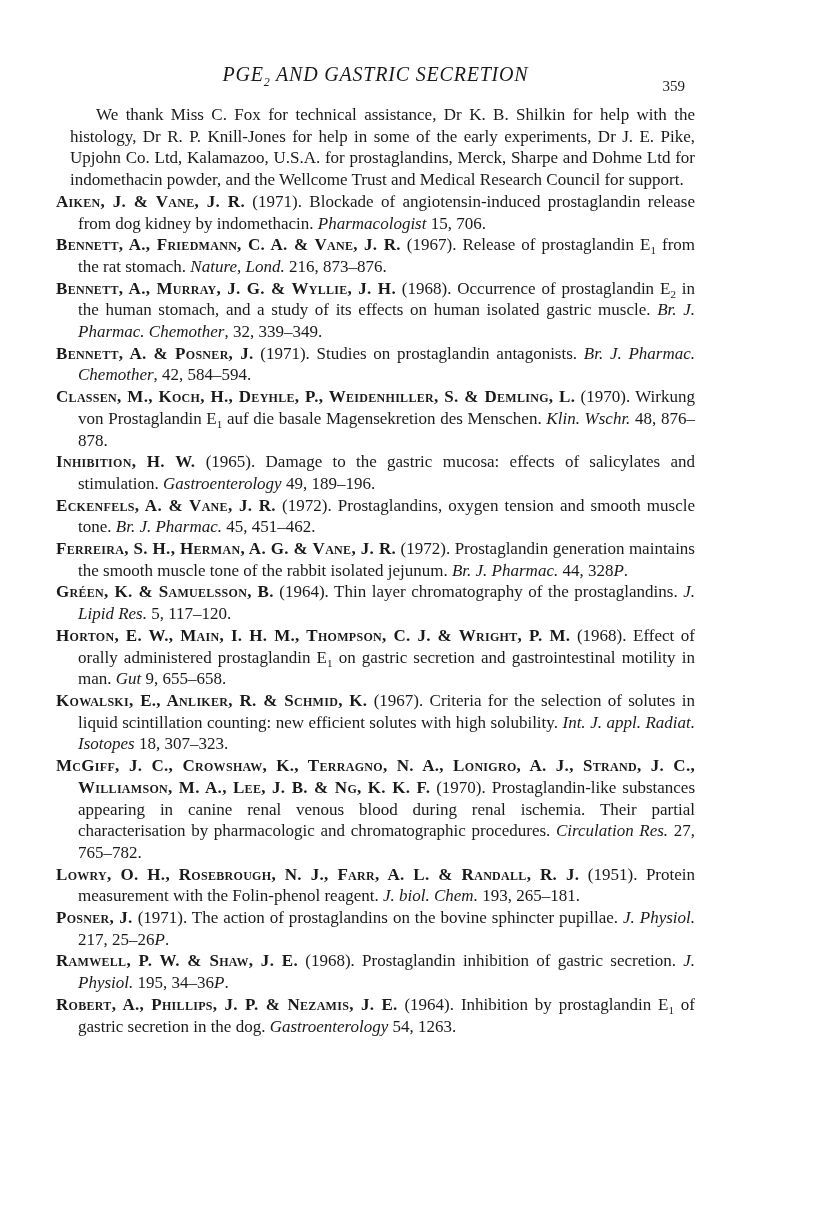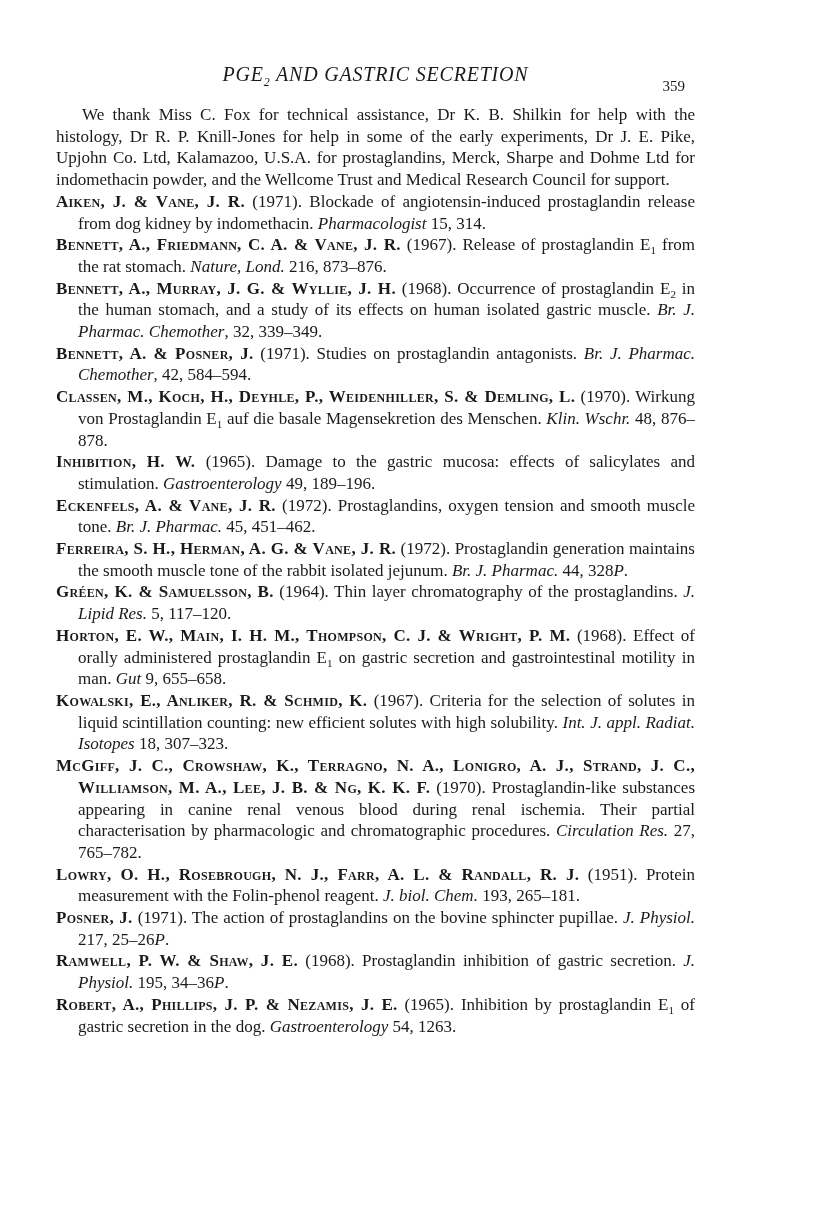--- a/index.html
+++ b/index.html
@@ -40,21 +40,21 @@
     line-height: 0;
   }
   .page-number {
     position: absolute;
     right: 10px;
     top: 12px;
     font-size: 15px;
     font-style: normal;
   }
   .ack {
-    margin: 10px 0 0 0;
+    margin: 10px 0 0 14px;
     text-align: justify;
     text-indent: 26px;
   }
   .refs-heading {
     margin: 31px 0 7px 0;
     text-align: center;
     font-size: 15px;
     font-weight: normal;
     letter-spacing: 0.8px;
   }
@@ -89,30 +89,30 @@
 <div class="page">
   <div class="header">
     <div class="running-title"><span>PGE</span><sub>2</sub><span> AND GASTRIC SECRETION</span></div>
     <div class="page-number">359</div>
   </div>
 
   <p class="ack">We thank Miss C. Fox for technical assistance, Dr K. B. Shilkin for help with the histology, Dr R. P. Knill-Jones for help in some of the early experiments, Dr J. E. Pike, Upjohn Co. Ltd, Kalamazoo, U.S.A. for prostaglandins, Merck, Sharpe and Dohme Ltd for indomethacin powder, and the Wellcome Trust and Medical Research Council for support.</p>
 
 
   <div id="refs" class="refs">
-      <p class="ref"><span class="sc">Aiken, J. &amp; Vane, J. R.</span><span> (1971). Blockade of angiotensin-induced prostaglandin release from dog kidney by indomethacin. </span><span class="it">Pharmacologist </span><span class="bd">15</span><span>, 314.</span></p>
+      <p class="ref"><span class="sc">Aiken, J. &amp; Vane, J. R.</span><span> (1971). Blockade of angiotensin-induced prostaglandin release from dog kidney by indomethacin. </span><span class="it">Pharmacologist </span><span class="bd">15</span><span>, 706.</span></p>
       <p class="ref"><span class="sc">Bennett, A., Friedmann, C. A. &amp; Vane, J. R.</span><span> (1967). Release of prostaglandin E</span><sub class="sb">1</sub><span> from the rat stomach. </span><span class="it">Nature, Lond. </span><span class="bd">216</span><span>, 873–876.</span></p>
       <p class="ref"><span class="sc">Bennett, A., Murray, J. G. &amp; Wyllie, J. H.</span><span> (1968). Occurrence of prostaglandin E</span><sub class="sb">2</sub><span> in the human stomach, and a study of its effects on human isolated gastric muscle. </span><span class="it">Br. J. Pharmac. Chemother</span><span>, </span><span class="bd">32</span><span>, 339–349.</span></p>
       <p class="ref"><span class="sc">Bennett, A. &amp; Posner, J.</span><span> (1971). Studies on prostaglandin antagonists. </span><span class="it">Br. J. Pharmac. Chemother</span><span>, </span><span class="bd">42</span><span>, 584–594.</span></p>
       <p class="ref"><span class="sc">Classen, M., Koch, H., Deyhle, P., Weidenhiller, S. &amp; Demling, L.</span><span> (1970). Wirkung von Prostaglandin E</span><sub class="sb">1</sub><span> auf die basale Magensekretion des Menschen. </span><span class="it">Klin. Wschr. </span><span class="bd">48</span><span>, 876–878.</span></p>
       <p class="ref"><span class="sc">Inhibition, H. W.</span><span> (1965). Damage to the gastric mucosa: effects of salicylates and stimulation. </span><span class="it">Gastroenterology </span><span class="bd">49</span><span>, 189–196.</span></p>
       <p class="ref"><span class="sc">Eckenfels, A. &amp; Vane, J. R.</span><span> (1972). Prostaglandins, oxygen tension and smooth muscle tone. </span><span class="it">Br. J. Pharmac. </span><span class="bd">45</span><span>, 451–462.</span></p>
       <p class="ref"><span class="sc">Ferreira, S. H., Herman, A. G. &amp; Vane, J. R.</span><span> (1972). Prostaglandin generation maintains the smooth muscle tone of the rabbit isolated jejunum. </span><span class="it">Br. J. Pharmac. </span><span class="bd">44</span><span>, 328</span><span class="it">P</span><span>.</span></p>
       <p class="ref"><span class="sc">Gréen, K. &amp; Samuelsson, B.</span><span> (1964). Thin layer chromatography of the prostaglandins. </span><span class="it">J. Lipid Res. </span><span class="bd">5</span><span>, 117–120.</span></p>
       <p class="ref"><span class="sc">Horton, E. W., Main, I. H. M., Thompson, C. J. &amp; Wright, P. M.</span><span> (1968). Effect of orally administered prostaglandin E</span><sub class="sb">1</sub><span> on gastric secretion and gastrointestinal motility in man. </span><span class="it">Gut </span><span class="bd">9</span><span>, 655–658.</span></p>
       <p class="ref"><span class="sc">Kowalski, E., Anliker, R. &amp; Schmid, K.</span><span> (1967). Criteria for the selection of solutes in liquid scintillation counting: new efficient solutes with high solubility. </span><span class="it">Int. J. appl. Radiat. Isotopes </span><span class="bd">18</span><span>, 307–323.</span></p>
       <p class="ref"><span class="sc">McGiff, J. C., Crowshaw, K., Terragno, N. A., Lonigro, A. J., Strand, J. C., Williamson, M. A., Lee, J. B. &amp; Ng, K. K. F.</span><span> (1970). Prostaglandin-like substances appearing in canine renal venous blood during renal ischemia. Their partial characterisation by pharmacologic and chromatographic procedures. </span><span class="it">Circulation Res. </span><span class="bd">27</span><span>, 765–782.</span></p>
       <p class="ref"><span class="sc">Lowry, O. H., Rosebrough, N. J., Farr, A. L. &amp; Randall, R. J.</span><span> (1951). Protein measurement with the Folin-phenol reagent. </span><span class="it">J. biol. Chem. </span><span class="bd">193</span><span>, 265–181.</span></p>
       <p class="ref"><span class="sc">Posner, J.</span><span> (1971). The action of prostaglandins on the bovine sphincter pupillae. </span><span class="it">J. Physiol. </span><span class="bd">217</span><span>, 25–26</span><span class="it">P</span><span>.</span></p>
       <p class="ref"><span class="sc">Ramwell, P. W. &amp; Shaw, J. E.</span><span> (1968). Prostaglandin inhibition of gastric secretion. </span><span class="it">J. Physiol. </span><span class="bd">195</span><span>, 34–36</span><span class="it">P</span><span>.</span></p>
-      <p class="ref"><span class="sc">Robert, A., Phillips, J. P. &amp; Nezamis, J. E.</span><span> (1965). Inhibition by prostaglandin E</span><sub class="sb">1</sub><span> of gastric secretion in the dog. </span><span class="it">Gastroenterology </span><span class="bd">54</span><span>, 1263.</span></p>
+      <p class="ref"><span class="sc">Robert, A., Phillips, J. P. &amp; Nezamis, J. E.</span><span> (1964). Inhibition by prostaglandin E</span><sub class="sb">1</sub><span> of gastric secretion in the dog. </span><span class="it">Gastroenterology </span><span class="bd">54</span><span>, 1263.</span></p>
     </div>
 </div>
 
 </body></html>

